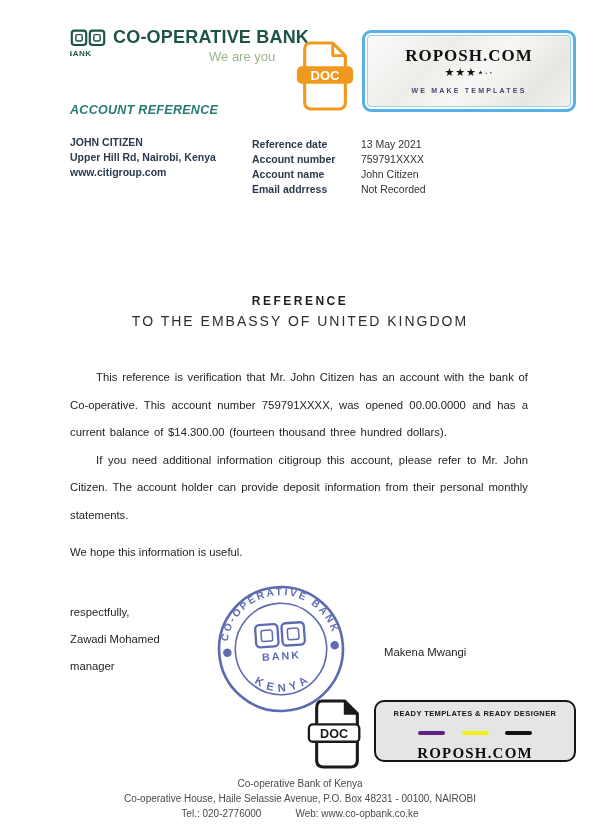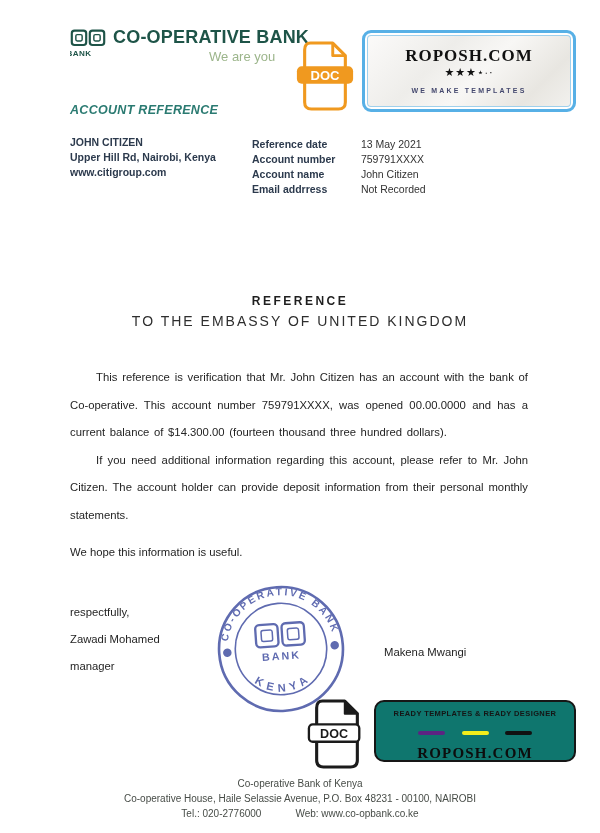--- a/index.html
+++ b/index.html
@@ -47,21 +47,21 @@
   .closing{position:absolute;left:70px;top:546px;font-size:11.3px;}
   .signoff{position:absolute;left:70px;top:599px;font-size:11.3px;line-height:27px;}
   .countersign{position:absolute;left:384px;top:646px;font-size:11.3px;}
 
   
   .stamp{position:absolute;left:215px;top:583px;width:132px;height:132px;
       opacity:.88;transform:rotate(-4deg);}
 
   
   .roposh-bottom{position:absolute;left:374px;top:700px;width:202px;height:62px;box-sizing:border-box;
-      border:2.5px solid #161616;border-radius:10px;background:#0f766e;
+      border:2.5px solid #161616;border-radius:10px;background:#e5e5e5;
       text-align:center;padding-top:7px;}
   .roposh-bottom-line1{font-size:7.5px;font-weight:bold;letter-spacing:.4px;color:#151515;}
   .dash-row{margin-top:5px;}
   .dash{display:inline-block;width:27px;height:4px;border-radius:2px;margin:0 6px;vertical-align:middle;}
   .dash-purple{background:#5c2482;}
   .dash-yellow{background:#f2ee1b;}
   .dash-black{background:#111111;}
   .roposh-bottom-brand{font-family:"Liberation Serif",serif;font-weight:bold;font-size:15px;
       letter-spacing:1.2px;color:#0d0d0d;margin-top:4px;}
 
@@ -131,21 +131,21 @@
       <span class="meta-label">Email addrress</span>
       <span class="meta-value">Not Recorded</span>
     </div>
   </div>
 
   <div class="title">REFERENCE</div>
   <div class="subtitle">TO THE EMBASSY OF UNITED KINGDOM</div>
 
   <div class="body-text">
     <p>This reference is verification that Mr. John Citizen has an account with the bank of Co-operative. This account number 759791XXXX, was opened 00.00.0000 and has a current balance of $14.300.00 (fourteen thousand three hundred dollars).</p>
-    <p>If you need additional information regarding this account, please refer to Mr. John Citizen. The account holder can provide deposit information from their personal monthly statements.</p>
+    <p>If you need additional information citigroup this account, please refer to Mr. John Citizen. The account holder can provide deposit information from their personal monthly statements.</p>
   </div>
 
   <div class="closing">We hope this information is useful.</div>
 
   <div class="signoff">
     <div>respectfully,</div>
     <div>Zawadi Mohamed</div>
     <div>manager</div>
   </div>
 

